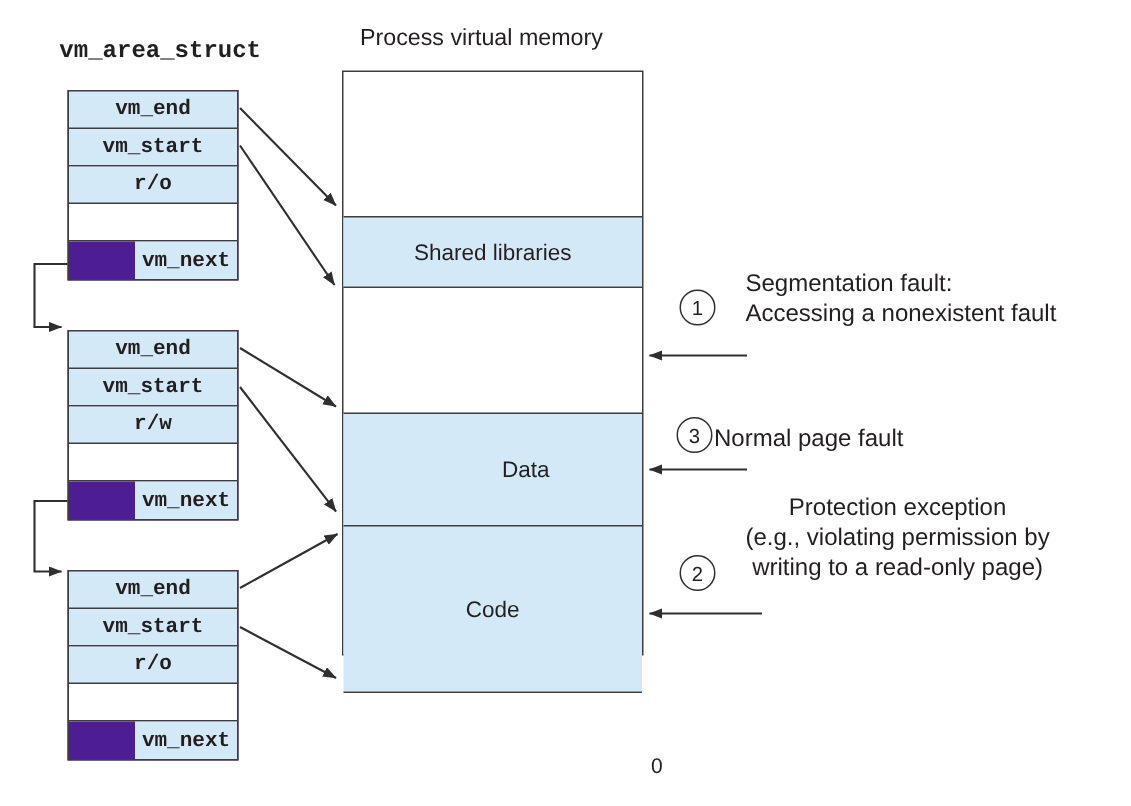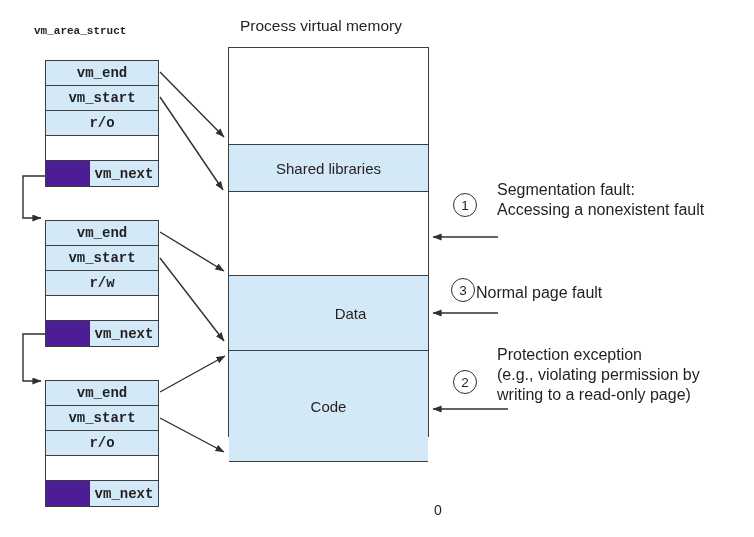--- a/index.html
+++ b/index.html
@@ -9,21 +9,21 @@
     background:#ffffff;
     font-family:"Liberation Sans",sans-serif;
     color:#231f20;
     overflow:hidden;
   }
   .abs{position:absolute;}
   
   .struct-title{
     left:34px;top:25px;width:140px;
     font-family:"Liberation Mono","DejaVu Sans Mono",monospace;
-    font-size:11px;font-weight:600;text-align:left;letter-spacing:0px;
+    font-size:16px;font-weight:600;text-align:right;letter-spacing:0px;
   }
   .mem-title{
     left:240px;top:17px;width:210px;
     font-size:15.5px;
   }
   
   .struct{
     width:114px;
     border:1.4px solid #3d3d3d;
     box-sizing:border-box;
@@ -129,21 +129,21 @@
   <div class="abs circ" style="left:451px;top:278px;">
     <span>3</span>
   </div>
   <div class="abs note" style="left:476px;top:283px;">
     <div>Normal page fault</div>
   </div>
 
   <div class="abs circ" style="left:453px;top:370px;">
     <span>2</span>
   </div>
-  <div class="abs note" style="left:497px;top:345px;">
+  <div class="abs note" style="left:497px;top:329px;text-align:center;">
     <div>Protection exception</div>
     <div>(e.g., violating permission by</div>
     <div>writing to a read-only page)</div>
   </div>
 
   <svg class="overlay" width="754" height="537" viewBox="0 0 754 537">
     <defs>
       <marker id="arr" markerUnits="userSpaceOnUse" markerWidth="10" markerHeight="8" refX="8.6" refY="3.5" orient="auto">
         <path d="M0,0 L9,3.5 L0,7 Z" fill="#2f2f2f"></path>
       </marker>

